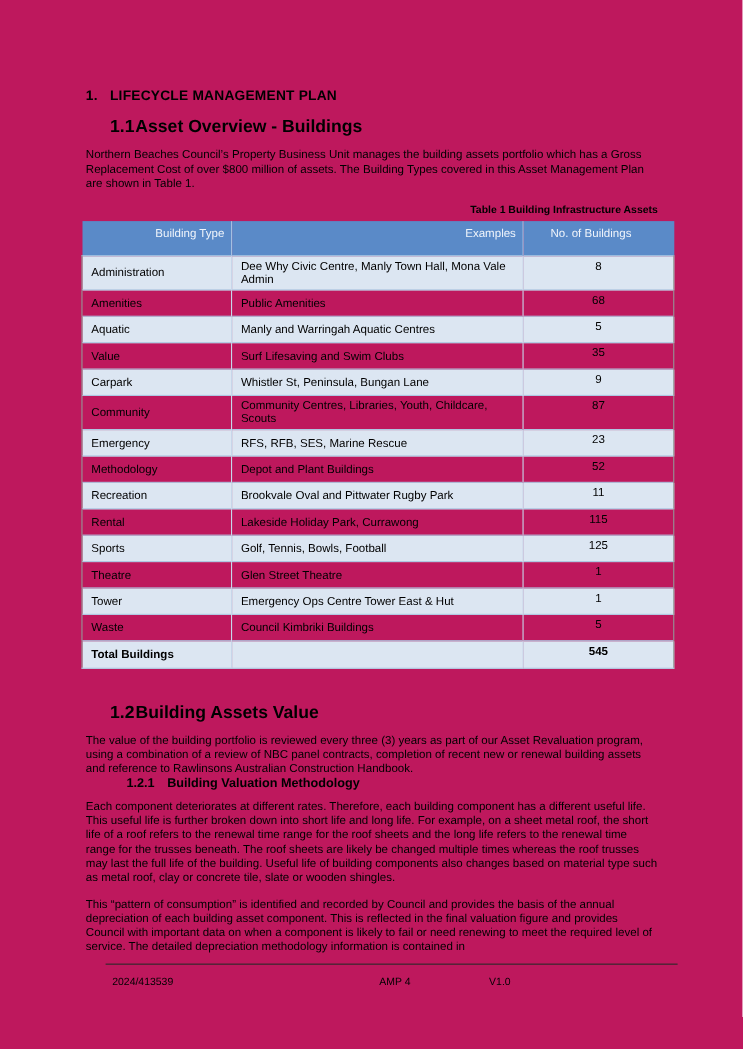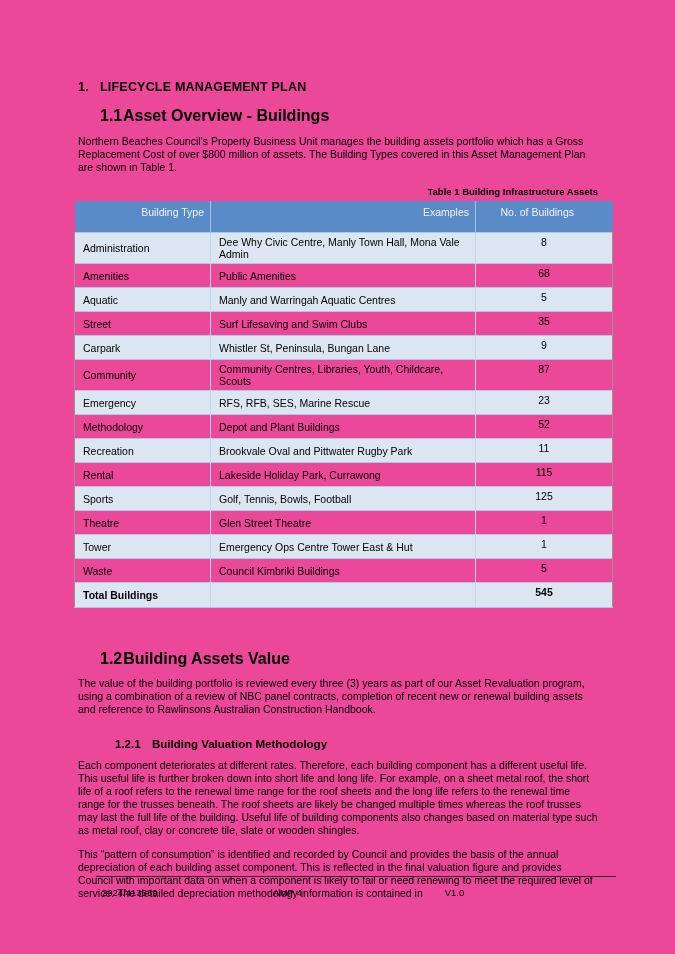--- a/index.html
+++ b/index.html
@@ -1,35 +1,35 @@
 <!DOCTYPE html>
 <html style="--header_bg: #5A8AC8; --header_text: #EFF4FB; --band_bg: #DCE6F2; --row_border: #AFC7E2; --inner_divider: #C7D6EA; --outer_border: #969696;"><head>
 <meta charset="utf-8">
 <style>
   html, body { margin: 0; padding: 0; background: #ffffff; }
   .page {
     position: relative;
     width: 675px;
     height: 954px;
-    background: #ec4899;
+    background: #be185d;
     overflow: hidden;
     font-family: "Liberation Sans", "DejaVu Sans", sans-serif;
     color: #000;
   }
   .doc { position: absolute; left: 78px; top: 80px; width: 520px; }
 
   h1.h1 { font-size: 12.5px; font-weight: bold; margin: 0; letter-spacing: 0.2px; }
   .h1-num { display: inline-block; min-width: 22px; }
 
   .h2 { font-size: 16px; font-weight: bold; margin: 13px 0 0 22px; }
   .h2 .num-gap { display: inline-block; min-width: 23px; }
   .h2 .num-tight { display: inline-block; margin-right: 1px; }
-  .h2.after-table { margin-top: 42px; }
-
-  .h3 { font-size: 11.5px; font-weight: bold; margin: 22px 0 0 37px; }
+  .h2.after-table { margin-top: 32px; }
+
+  .h3 { font-size: 11.5px; font-weight: bold; margin: 0 0 0 37px; }
   .h3 .num { display: inline-block; min-width: 37px; }
 
   p.body { font-size: 10.5px; line-height: 13px; margin: 9px 0 0 0; text-align: left; }
   p.body.first { margin-top: 10px; }
   p.body.gap { margin-top: 11px; }
 
   .caption { font-size: 9.5px; font-weight: bold; text-align: right; margin: 12px 0 0 0; }
 
   table.asset-table {
     width: 538px;
@@ -68,21 +68,21 @@
 
   .footer {
     position: absolute;
     left: 96px;
     top: 876px;
     width: 520px;
   }
   .footer-rule { border-top: 1px solid #2a2a2a; height: 0; }
   .footer-row { display: flex; margin-top: 10px; font-size: 9.5px; }
   .footer-left  { flex: 1; text-align: left; padding-left: 6px; }
-  .footer-center{ flex: 1; text-align: left; }
+  .footer-center{ flex: 1; text-align: center; }
   .footer-right { flex: 1; text-align: left; }
 </style>
 </head>
 <body>
 
 <div class="page">
   <div class="doc">
 
     <h1 class="h1"><span class="h1-num">1.</span><span>LIFECYCLE MANAGEMENT PLAN</span></h1>
 
@@ -115,21 +115,21 @@
         <td class="col-type">Amenities</td>
         <td class="col-ex">Public Amenities</td>
         <td class="col-num">68</td>
       </tr>
           <tr>
         <td class="col-type">Aquatic</td>
         <td class="col-ex">Manly and Warringah Aquatic Centres</td>
         <td class="col-num">5</td>
       </tr>
           <tr>
-        <td class="col-type">Street</td>
+        <td class="col-type">Value</td>
         <td class="col-ex">Surf Lifesaving and Swim Clubs</td>
         <td class="col-num">35</td>
       </tr>
           <tr>
         <td class="col-type">Carpark</td>
         <td class="col-ex">Whistler St, Peninsula, Bungan Lane</td>
         <td class="col-num">9</td>
       </tr>
           <tr>
         <td class="col-type">Community</td>

